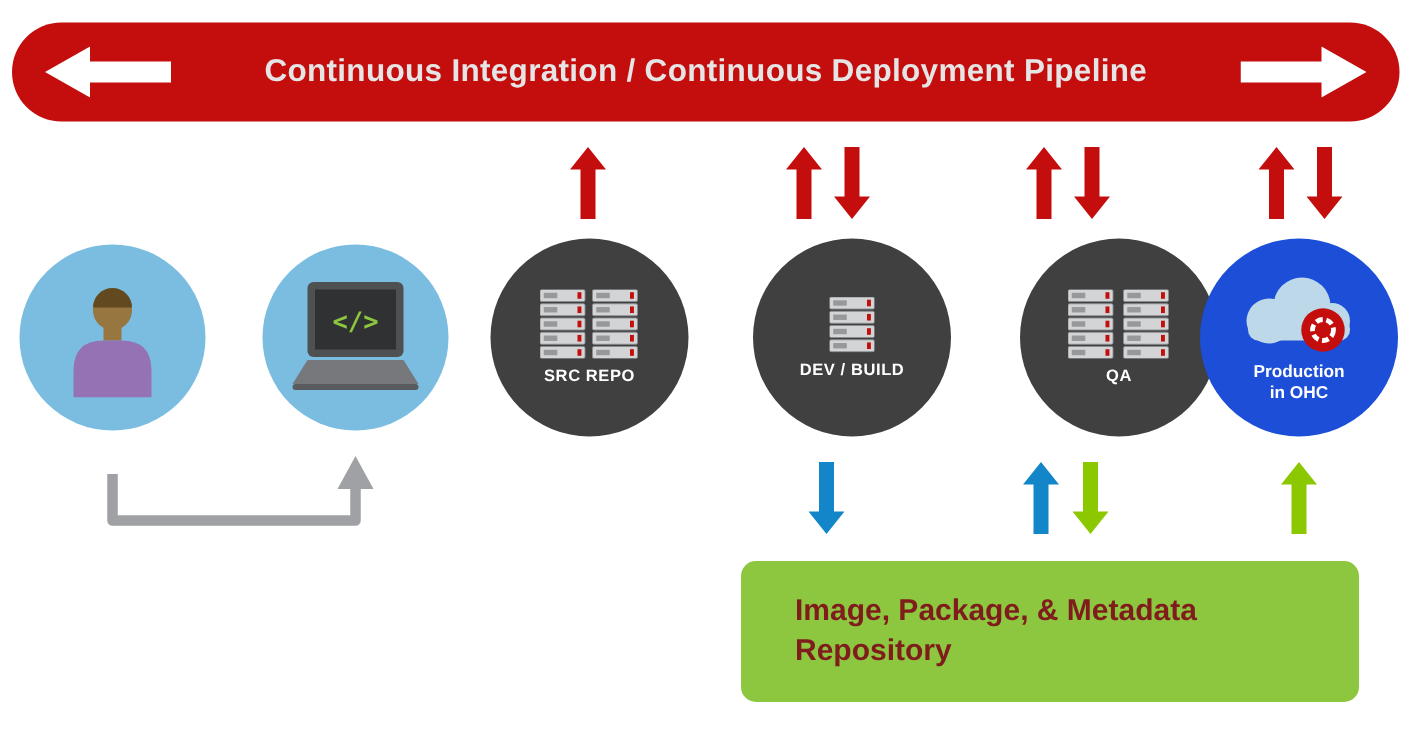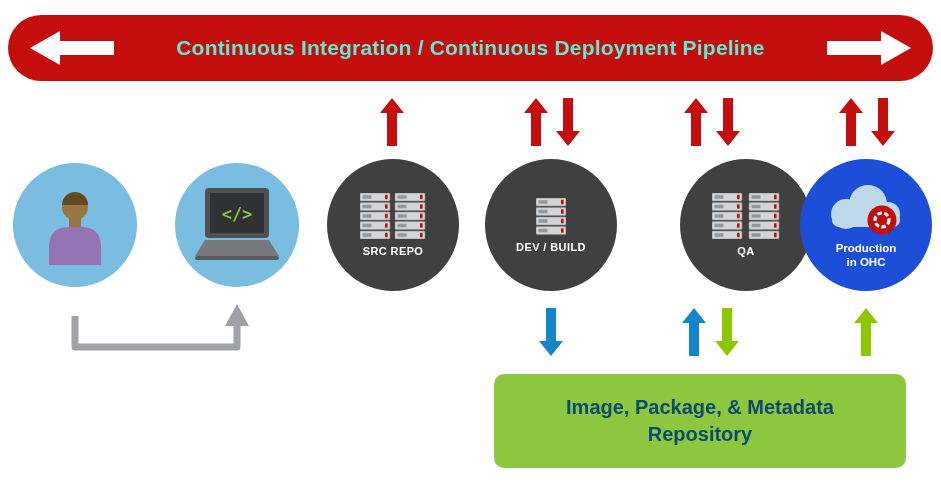--- a/index.html
+++ b/index.html
@@ -7,21 +7,21 @@
     position:relative;width:941px;height:500px;background:#fff;overflow:hidden;
     font-family:"Liberation Sans",sans-serif;
   }
   
   .banner{
     position:absolute;left:8px;top:15px;width:925px;height:66px;
     background:#c40d0d;border-radius:33px;
     display:flex;align-items:center;justify-content:center;
   }
   .banner-title{
-    color:#5eead4;font-size:21px;font-weight:bold;letter-spacing:.2px;white-space:nowrap;
+    color:#e5e5e5;font-size:21px;font-weight:bold;letter-spacing:.2px;white-space:nowrap;
   }
   .banner-arrow{position:absolute;top:16px;}
   .banner-arrow.left{left:22px;}
   .banner-arrow.right{right:22px;}
   
   .node{
     position:absolute;border-radius:50%;
     display:flex;flex-direction:column;align-items:center;justify-content:center;
     text-align:center;
   }
@@ -34,22 +34,22 @@
   .node-label-2line{color:#fff;font-size:11.5px;font-weight:bold;line-height:1.2;margin-top:3px;}
   
   .arr{position:absolute;}
   
   .repo-box{
     position:absolute;left:494px;top:374px;width:412px;height:94px;
     background:#8dc63f;border-radius:10px;
     display:flex;align-items:center;justify-content:center;
   }
   .repo-label{
-    display:inline-block;max-width:340px;color:#0c4a6e;font-size:20px;font-weight:bold;
-    text-align:center;line-height:1.35;
+    display:inline-block;max-width:340px;color:#7f1d1d;font-size:20px;font-weight:bold;
+    line-height:1.35;
   }
 </style>
 </head>
 <body>
 
 <div class="stage">
 
   <div class="banner">
     <svg class="banner-arrow left" width="84" height="34" viewBox="0 0 84 34">
       <path d="M0 17 L30 0 V10 H84 V24 H30 V34 Z" fill="#ffffff"></path>
@@ -119,21 +119,21 @@
           <use href="#row-a" y="28.5"></use>
             <use href="#row-a" y="38"></use>
         </g>
       </defs>
       <use href="#rack-a"></use>
       <use href="#rack-a" x="35"></use>
     </svg>
     <div class="node-label">SRC REPO</div>
   </div>
 
-  <div class="node amber" style="left:485px;top:159px;width:132px;height:132px">
+  <div class="node amber" style="left:502px;top:159px;width:132px;height:132px">
     <svg width="30" height="37" viewBox="0 0 30 37">
       <defs>
         <g id="row-b">
           <rect width="30" height="8" rx="1" fill="#d2d4d5" stroke="#8a8c8f" stroke-width="0.6"></rect>
           <rect x="2.5" y="2.2" width="9" height="3.6" fill="#96989b"></rect>
           <rect x="25" y="1.8" width="2.6" height="4.4" fill="#c40d0d"></rect>
         </g>
       </defs>
       <use href="#row-b"></use>
         <use href="#row-b" y="9.5"></use>

